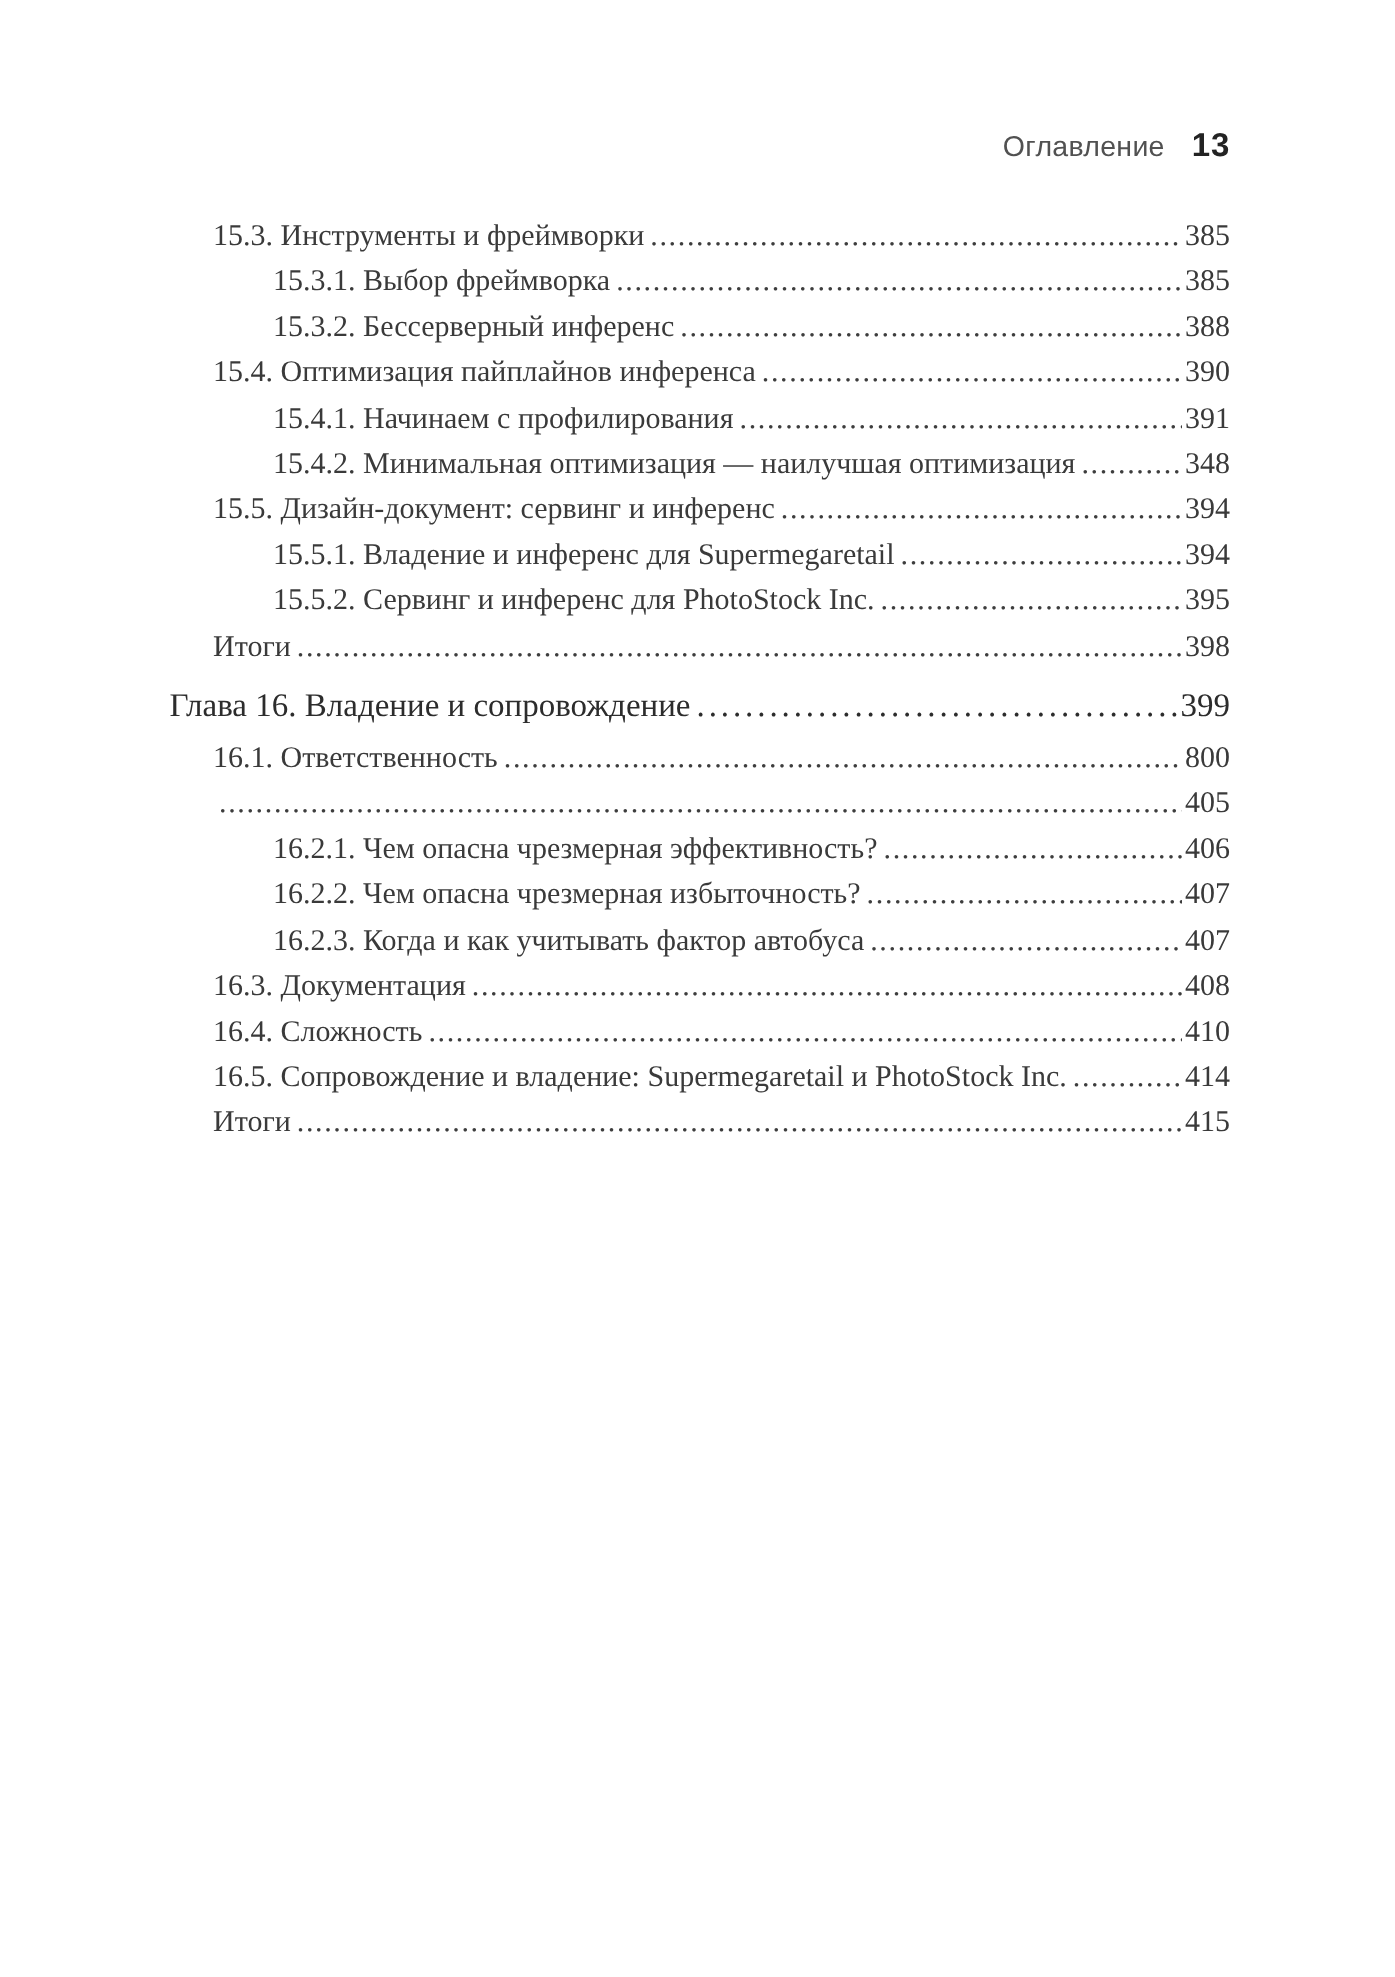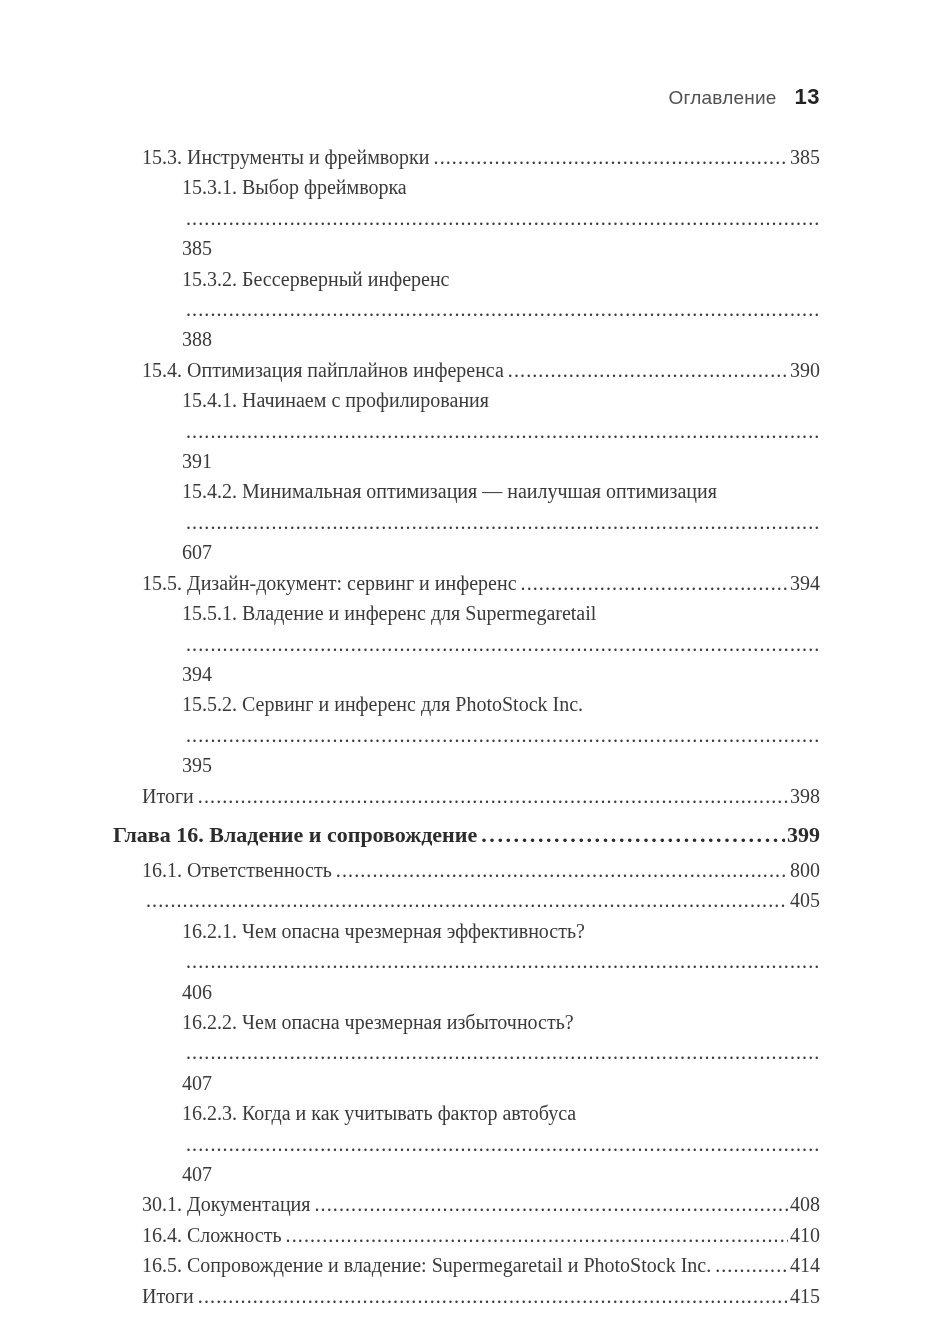--- a/index.html
+++ b/index.html
@@ -45,24 +45,24 @@
     width: 707px;
     color: #3a3a3a;
   }
   .row {
     display: flex;
     align-items: stretch;
     line-height: 30.4px;
     font-size: 20px;
   }
   .row.lvl1 { padding-left: 29px; text-align: center; }
-  .row.lvl2 { padding-left: 69px; flex-direction: column; }
+  .row.lvl2 { padding-left: 69px; }
   .row.chapter {
     padding-left: 0;
-    font-weight: bold;
+    font-weight: normal;
     font-size: 22px;
     line-height: 33px;
     color: #2c2c2c;
     margin: 7px 0 4px 0;
   }
   .label {
     flex: 0 0 auto;
     white-space: nowrap;
   }
   .dots {
@@ -113,21 +113,21 @@
     <span class="pagenum">390</span>
   </div>
     <div class="row lvl2">
     <span class="label">15.4.1. Начинаем с профилирования</span>
     <span class="dots" aria-hidden="true">............................................................................................................................................................................................................................................................................................................</span>
     <span class="pagenum">391</span>
   </div>
     <div class="row lvl2">
     <span class="label">15.4.2. Минимальная оптимизация — наилучшая оптимизация</span>
     <span class="dots" aria-hidden="true">............................................................................................................................................................................................................................................................................................................</span>
-    <span class="pagenum">607</span>
+    <span class="pagenum">348</span>
   </div>
     <div class="row lvl1">
     <span class="label">15.5. Дизайн-документ: сервинг и инференс</span>
     <span class="dots" aria-hidden="true">............................................................................................................................................................................................................................................................................................................</span>
     <span class="pagenum">394</span>
   </div>
     <div class="row lvl2">
     <span class="label">15.5.1. Владение и инференс для Supermegaretail</span>
     <span class="dots" aria-hidden="true">............................................................................................................................................................................................................................................................................................................</span>
     <span class="pagenum">394</span>
@@ -165,21 +165,21 @@
     <span class="label">16.2.2. Чем опасна чрезмерная избыточность?</span>
     <span class="dots" aria-hidden="true">............................................................................................................................................................................................................................................................................................................</span>
     <span class="pagenum">407</span>
   </div>
     <div class="row lvl2">
     <span class="label">16.2.3. Когда и как учитывать фактор автобуса</span>
     <span class="dots" aria-hidden="true">............................................................................................................................................................................................................................................................................................................</span>
     <span class="pagenum">407</span>
   </div>
     <div class="row lvl1">
-    <span class="label">30.1. Документация</span>
+    <span class="label">16.3. Документация</span>
     <span class="dots" aria-hidden="true">............................................................................................................................................................................................................................................................................................................</span>
     <span class="pagenum">408</span>
   </div>
     <div class="row lvl1">
     <span class="label">16.4. Сложность</span>
     <span class="dots" aria-hidden="true">............................................................................................................................................................................................................................................................................................................</span>
     <span class="pagenum">410</span>
   </div>
     <div class="row lvl1">
     <span class="label">16.5. Сопровождение и владение: Supermegaretail и PhotoStock Inc.</span>

